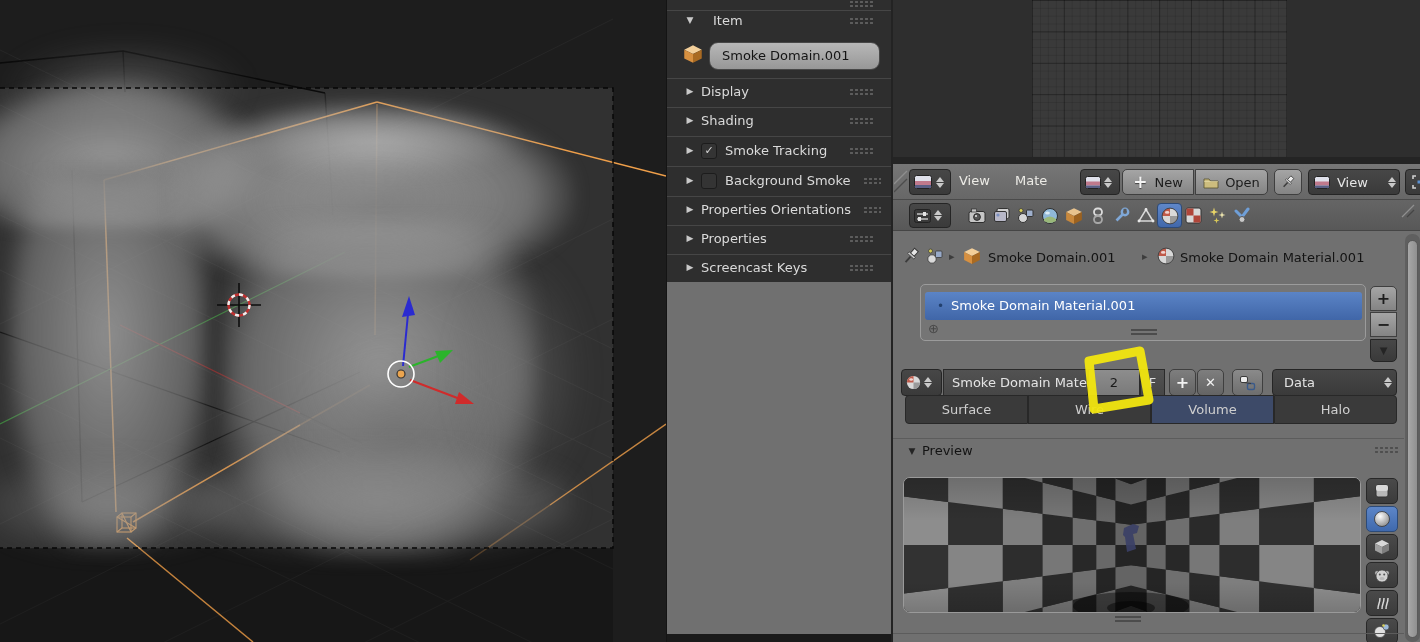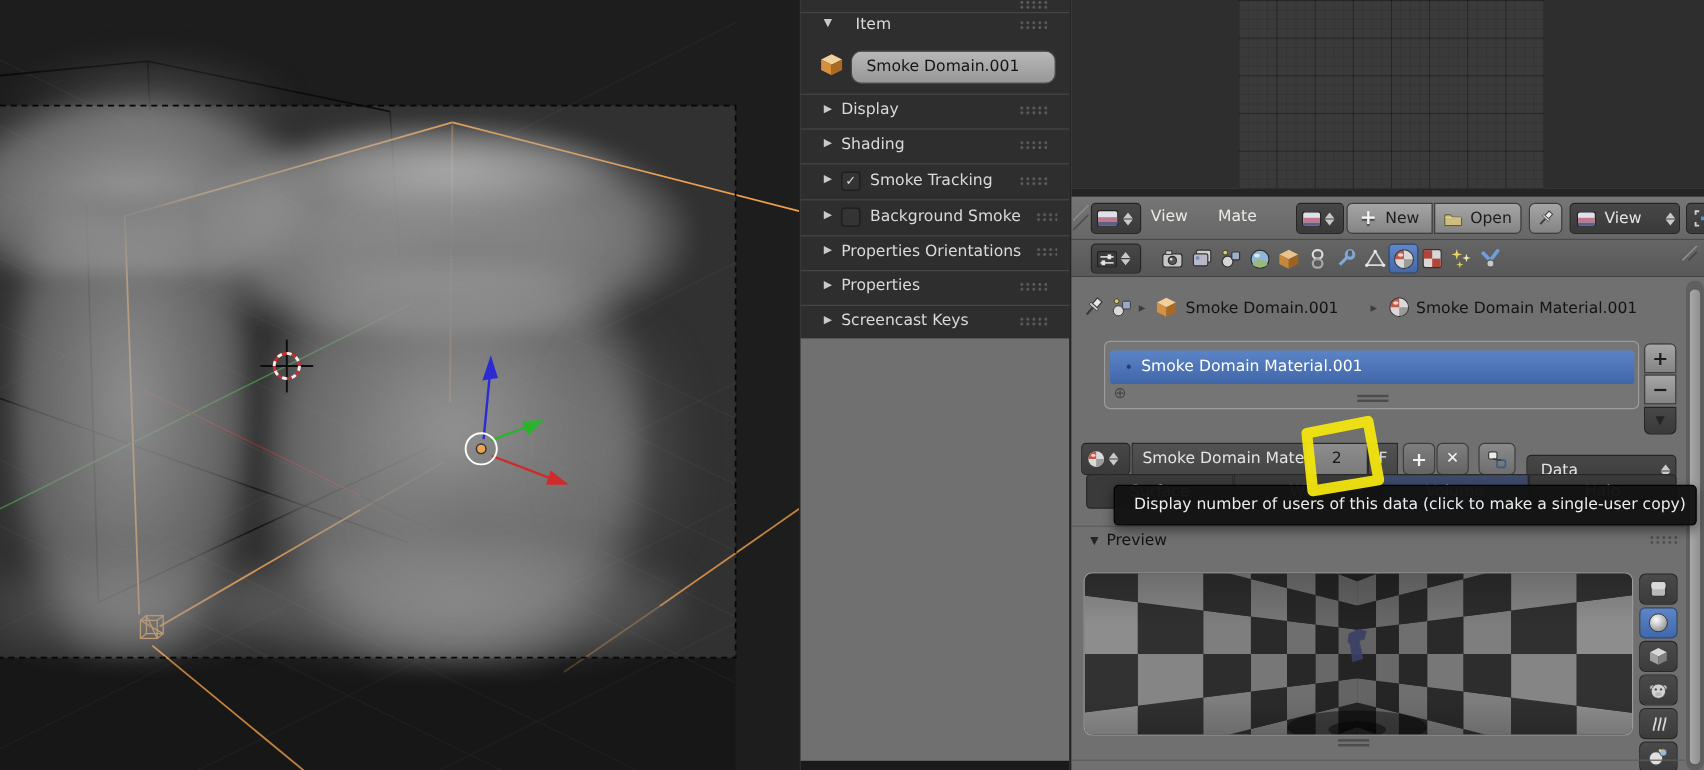--- a/index.html
+++ b/index.html
@@ -473,34 +473,33 @@
     <div class="abs" style="left:247px;top:369px;width:25px;height:27px;background:linear-gradient(#525252,#464646);border:1px solid #2a2a2a;color:#dcdcdc;text-align:center;line-height:25px">F</div>
     <div class="btn-light" style="left:276px;top:369px;width:27px;height:27px;color:#f2f2f2;font-size:16px;font-weight:bold;background:linear-gradient(#7e7e7e,#646464)">+</div>
     <div class="btn-light" style="left:304px;top:369px;width:27px;height:27px;color:#f2f2f2;font-size:13px;font-weight:bold;background:linear-gradient(#7e7e7e,#646464)">✕</div>
     <div class="btn-light" style="left:339px;top:369px;width:31px;height:27px;background:linear-gradient(#8a8a8a,#6e6e6e)">
       <svg width="17" height="16">
         <rect x="1.5" y="1.5" width="7" height="6" rx="1.5" fill="#ececec" stroke="#3a3a3a"></rect>
         <rect x="8.5" y="8.5" width="7" height="6" rx="1.5" fill="none" stroke="#3a5a8a" stroke-width="1.4"></rect>
         <line x1="5" y1="7.5" x2="12" y2="8.5" stroke="#3a3a3a" stroke-width="1.2"></line>
       </svg>
     </div>
-    <div class="btn-dark" style="left:379px;top:379px;width:125px;height:27px;padding-left:11px">
+    <div class="btn-dark" style="left:379px;top:369px;width:125px;height:27px;padding-left:11px">
       <span style="color:#e3e3e3;flex:1">Data</span>
       <span class="updn" style="margin-right:4px">
           <i class="u"></i>
           <i class="d"></i>
         </span>
     </div>
 
     <div class="seg" style="left:12px;width:123px;border-radius:4px 0 0 4px">Surface</div>
     <div class="seg" style="left:135px;width:123px">Wire</div>
     <div class="seg" style="left:258px;width:123px;background:#3d4a68">Volume</div>
     <div class="seg" style="left:381px;width:123px;border-radius:0 4px 4px 0">Halo</div>
 
-    <div id="tooltip">Display number of users of this data (click to make a single-user copy)</div>
 
     <svg id="yellow-note" class="abs" style="left:180px;top:338px" width="110" height="86">
       <path d="M16,23 L67,13 L76,62 L21,71 Z" fill="none" stroke="#f2e60f" stroke-width="9" stroke-linejoin="round" opacity=".95"></path>
     </svg>
 
     <div class="sepline" style="top:438px"></div>
     <span class="np-arrow" style="left:12px;top:446px;color:#242424;position:absolute">▼</span>
     <span class="crumb-txt" style="left:29px;top:443px">Preview</span>
     <div class="grip" style="left:481px;top:446px;position:absolute;background:radial-gradient(circle,#4e4e4e 1.1px,transparent 1.4px);background-size:5px 4px"></div>
 

